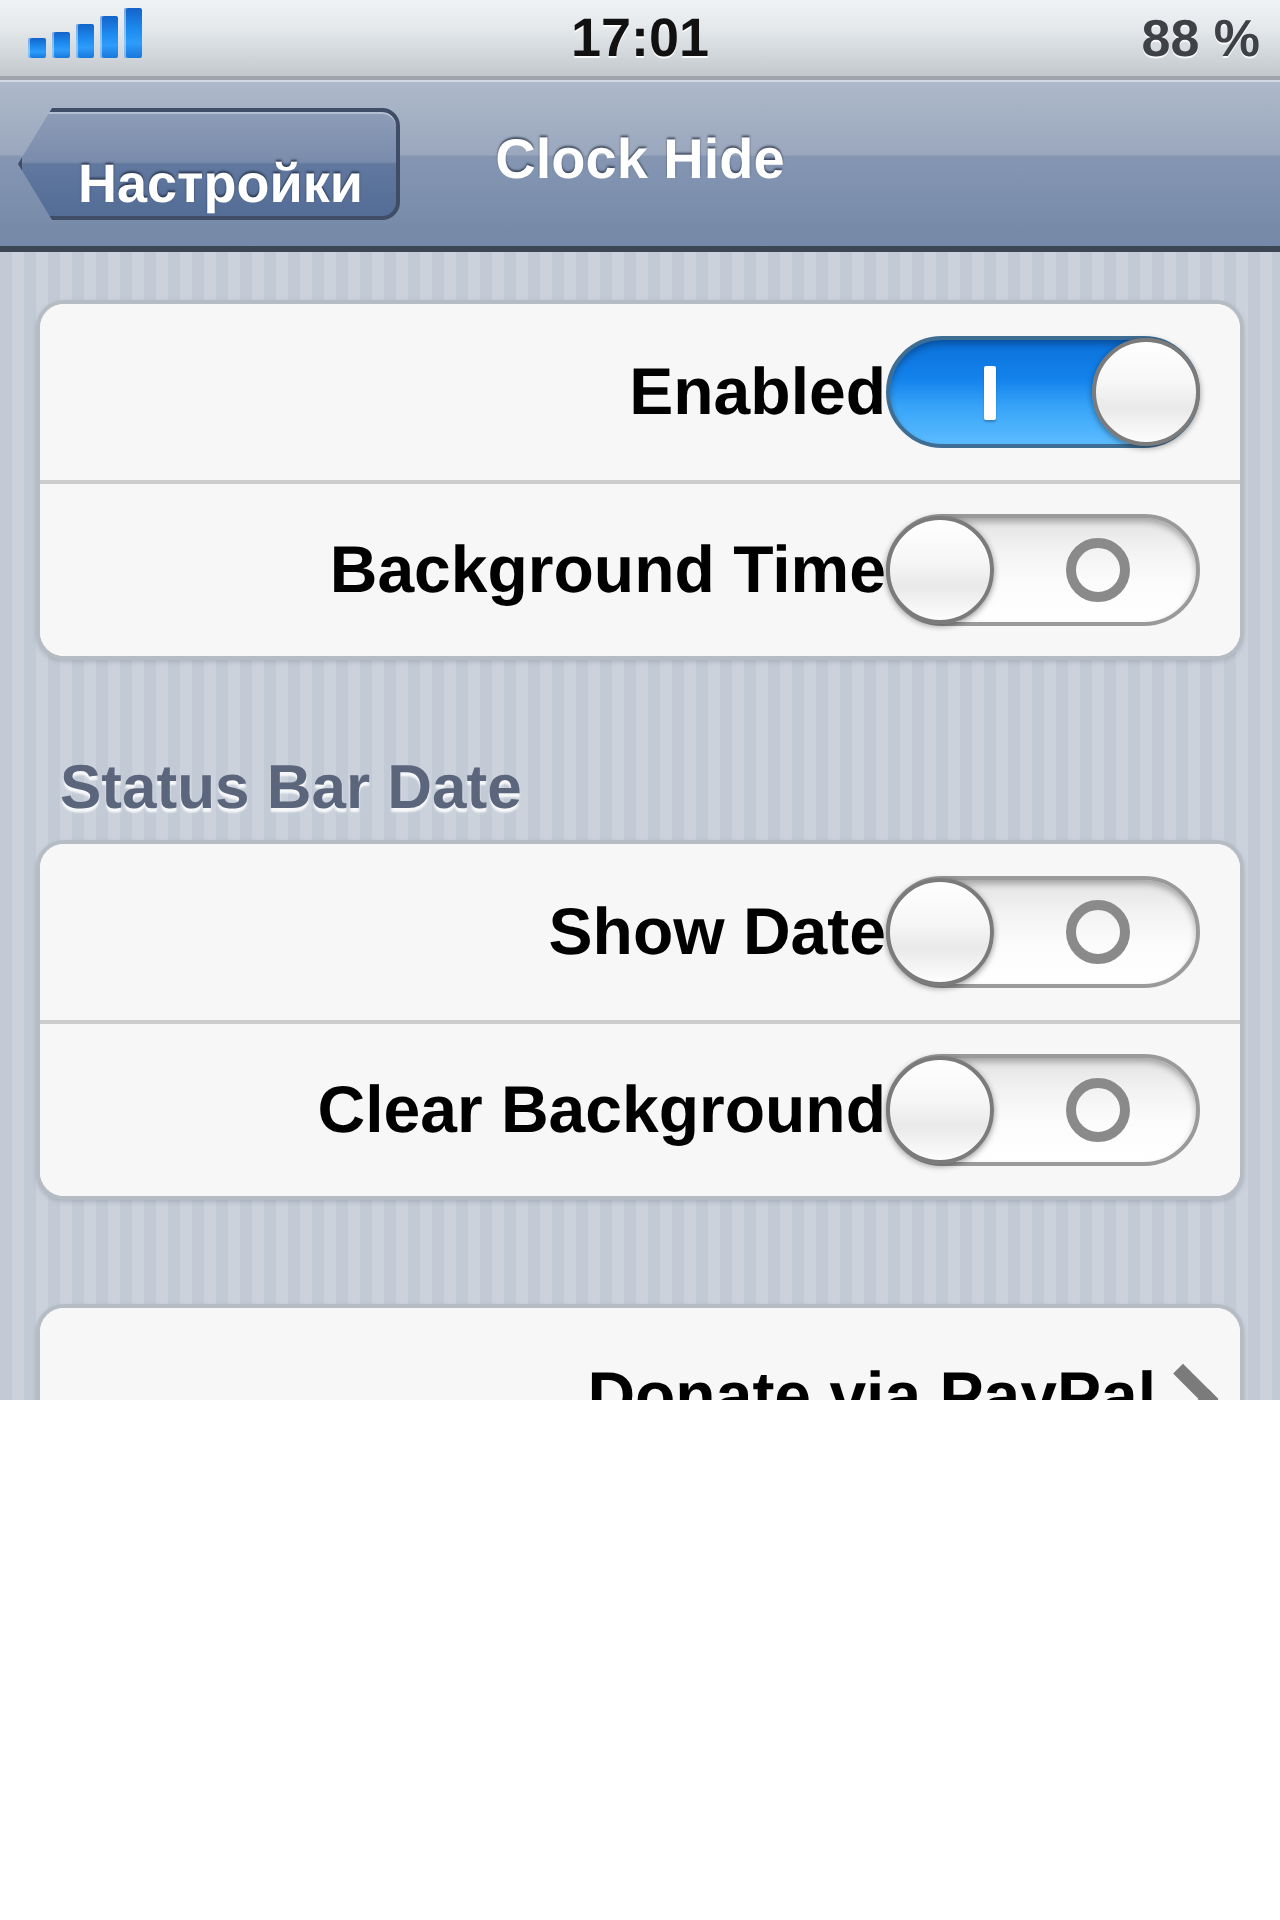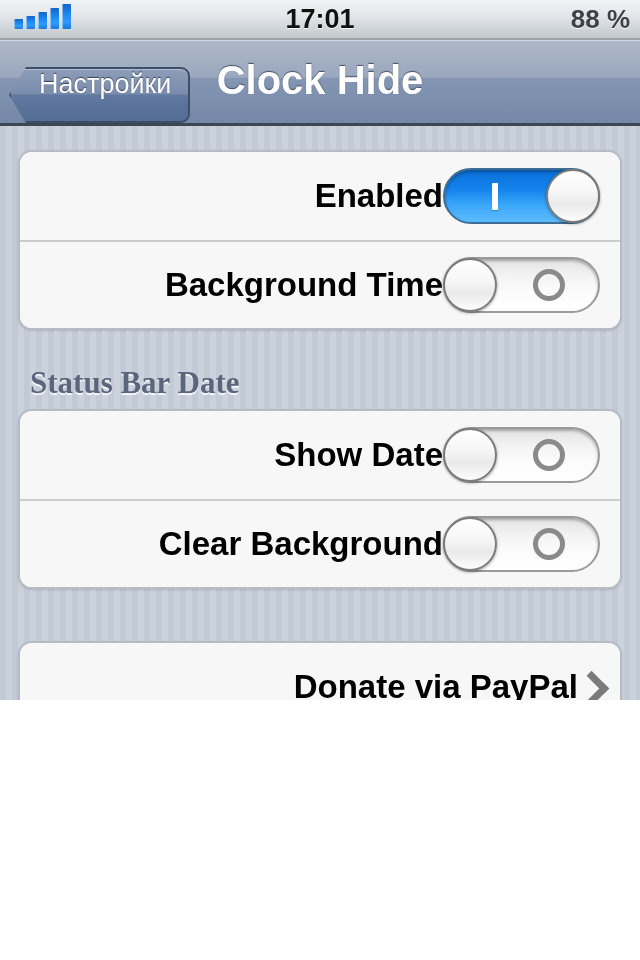--- a/index.html
+++ b/index.html
@@ -93,42 +93,42 @@
         #7488a7 100%);
     border-bottom: 3px solid #3d4654;
     box-shadow: inset 0 1px 0 rgba(255,255,255,0.45);
   }
   #nav-title {
     position: absolute;
     left: 0; right: 0; top: 0; bottom: 3px;
     display: flex;
     align-items: center;
     justify-content: center;
-    font-size: 40px;
+    font-size: 28px;
     font-weight: bold;
     color: #ffffff;
     text-shadow: 0 -1px 1px rgba(40,50,70,0.75);
     pointer-events: none;
   }
   #back-button {
     position: absolute;
     left: 9px;
-    top: 27px;
+    top: 14px;
     height: 56px;
     display: flex;
-    align-items: flex-start;
+    align-items: flex-end;
     padding: 0 17px 0 28px;
     box-sizing: border-box;
     background: linear-gradient(to bottom, #8b9bb6 0%, #7b8cab 48%, #5f7characters 49%, #536d96 100%);
     background: linear-gradient(to bottom, #8d9db8 0%, #7a8cac 48%, #61789f 50%, #536d96 100%);
     border: 2px solid #3f4d66;
     border-radius: 9px;
     color: #ffffff;
     font-size: 27px;
-    font-weight: normal;
+    font-weight: bold;
     text-shadow: 0 -1px 1px rgba(35,45,65,0.8);
     box-shadow: inset 0 1px 0 rgba(255,255,255,0.35);
     
     clip-path: polygon(0% 50%, 17px 0%, 100% 0%, 100% 100%, 17px 100%);
   }
 
   
   #content {
     position: relative;
     padding: 0 18px;
@@ -156,26 +156,25 @@
   }
   .cell-label {
     font-size: 33px;
     font-weight: bold;
     color: #000000;
     flex: 1;
     white-space: nowrap;
   }
 
   .section-header {
-    margin: 35px 0 8px 12px;
+    margin: 46px 0 8px 12px;
     font-size: 31px;
     font-weight: bold;
     color: #5b657c;
     text-shadow: 0 2px 1px rgba(255,255,255,0.85);
-    font-family: Liberation Serif, serif;
   }
 
   
   .switch {
     position: relative;
     width: 157px;
     height: 56px;
     border-radius: 28px;
     box-sizing: border-box;
     flex: 0 0 auto;

